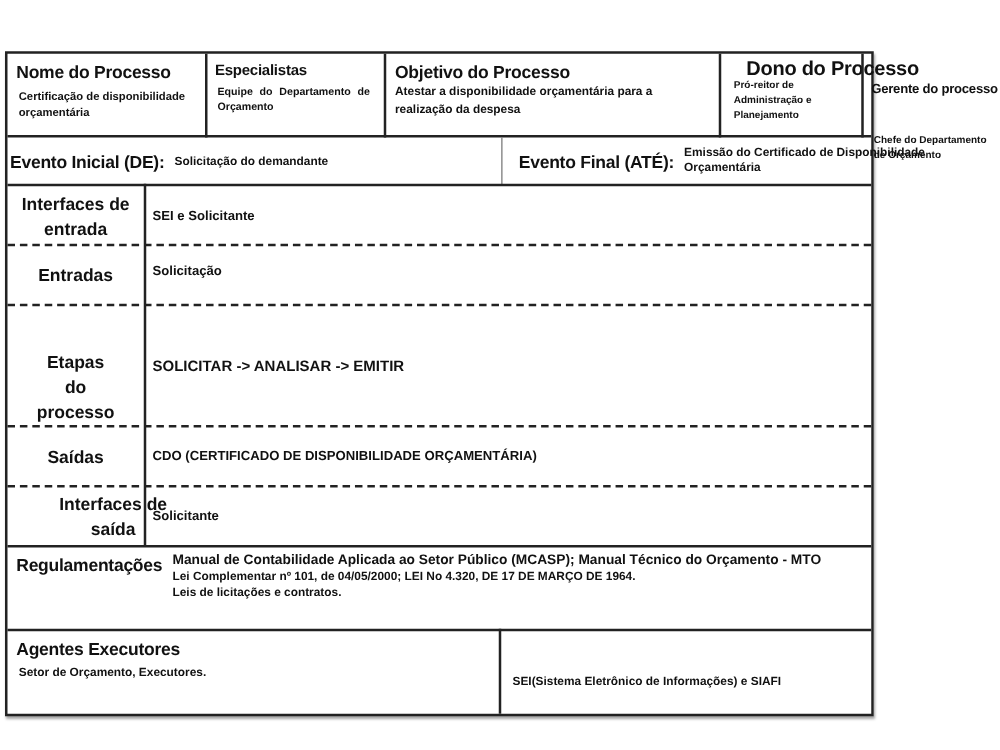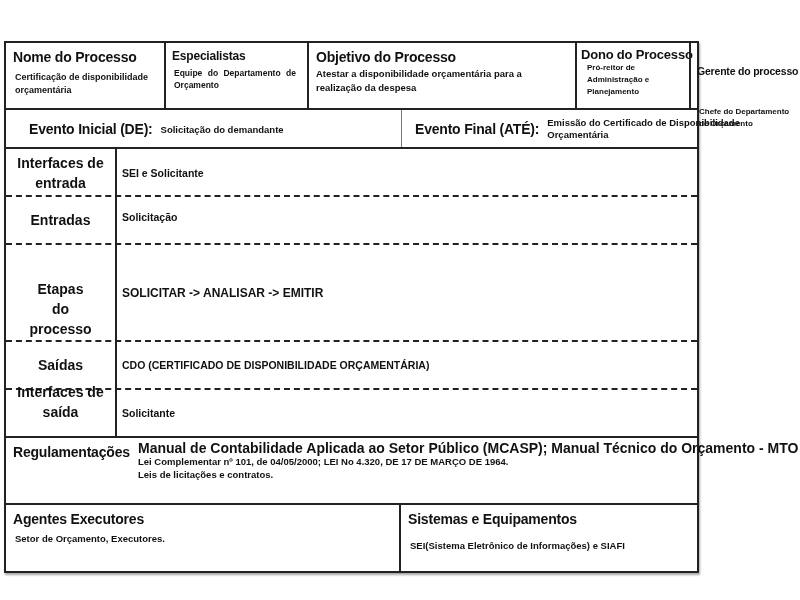--- a/index.html
+++ b/index.html
@@ -36,34 +36,34 @@
   </div>
   <div class="vline" style="left:301px;top:0;height:67px;"></div>
 
   <div class="abs" style="left:303px;top:0;width:266px;height:67px;">
     <div class="abs h-title" style="left:7px;top:6px;">Objetivo do Processo</div>
     <div class="abs med" style="left:7px;top:24px;width:235px;font-size:9.5px;line-height:14px;">Atestar a disponibilidade orçamentária para a realização da despesa</div>
   </div>
   <div class="vline" style="left:569px;top:0;height:67px;"></div>
 
   <div class="abs" style="left:571px;top:0;width:112px;height:67px;">
-    <div class="abs h-title sm" style="left:4px;top:4px;font-size:13px;">Dono do Processo</div>
+    <div class="abs h-title sm" style="left:20px;top:4px;font-size:16px;">Dono do Processo</div>
     <div class="abs small" style="left:10px;top:19px;width:80px;font-size:8px;line-height:12px;">Pró-reitor de Administração e Planejamento</div>
   </div>
   <div class="vline" style="left:683px;top:0;height:67px;"></div>
 
   <div class="abs" style="left:685px;top:16px;width:102px;height:67px;">
     <div class="abs h-title sm" style="left:6px;top:6px;font-size:10.5px;">Gerente do processo</div>
     <div class="abs small" style="left:8px;top:21px;width:96px;font-size:8px;line-height:12px;margin-top:26px;">Chefe do Departamento de Orçamento</div>
   </div>
 
   <div class="hline" style="top:65px;"></div>
 
   <div class="abs" style="left:0;top:67px;width:394px;height:38px;display:flex;align-items:center;">
-    <span class="h-title" style="margin-left:23px;">Evento Inicial (DE):</span>
+    <span class="h-title" style="margin-left:2px;">Evento Inicial (DE):</span>
     <span class="med" style="margin-left:8px;font-size:9.5px;">Solicitação do demandante</span>
   </div>
   <div class="vline thin" style="left:395px;top:67px;height:38px;"></div>
   <div class="abs" style="left:397px;top:67px;width:390px;height:38px;display:flex;align-items:center;">
     <span class="h-title" style="margin-left:12px;">Evento Final (ATÉ):</span>
     <span class="med" style="margin-left:8px;width:210px;font-size:9.5px;line-height:12px;">Emissão do Certificado de Disponibilidade Orçamentária</span>
   </div>
 
   <div class="hline" style="top:104px;"></div>
 
@@ -78,35 +78,34 @@
   <div class="dline" style="top:200px;"></div>
 
   <div class="row-label" style="top:218px;height:95px;padding:0 30px;">Etapas do processo</div>
   <div class="row-value big" style="top:202px;height:95px;">SOLICITAR -&gt; ANALISAR -&gt; EMITIR</div>
   <div class="dline" style="top:297px;"></div>
 
   <div class="row-label" style="top:299px;height:46px;">Saídas</div>
   <div class="row-value" style="top:299px;height:46px;">CDO (CERTIFICADO DE DISPONIBILIDADE ORÇAMENTÁRIA)</div>
   <div class="dline" style="top:345px;"></div>
 
-  <div class="row-label" style="top:336px;height:46px;padding:0 8px;">Interfaces de saída</div>
+  <div class="row-label" style="top:347px;height:46px;padding:0 8px;margin-left:30px;">Interfaces de saída</div>
   <div class="row-value" style="top:347px;height:46px;">Solicitante</div>
   <div class="hline" style="top:393px;"></div>
 
   <div class="abs" style="left:0;top:395px;width:787px;height:65px;">
     <div class="abs h-title" style="left:7px;top:6px;">Regulamentações</div>
-    <div class="abs med" style="left:132px;top:4px;white-space:nowrap;font-size:14px;">Manual de Contabilidade Aplicada ao Setor Público (MCASP); Manual Técnico do Orçamento - MTO</div>
+    <div class="abs med" style="left:132px;top:4px;white-space:nowrap;font-size:11px;">Manual de Contabilidade Aplicada ao Setor Público (MCASP); Manual Técnico do Orçamento - MTO</div>
     <div class="abs med" style="left:132px;top:17px;white-space:nowrap;font-size:9.5px;">Lei Complementar nº 101, de 04/05/2000; LEI No 4.320, DE 17 DE MARÇO DE 1964.</div>
     <div class="abs med" style="left:132px;top:30px;white-space:nowrap;font-size:9.5px;">Leis de licitações e contratos.</div>
   </div>
   <div class="hline" style="top:460px;"></div>
 
   <div class="abs" style="left:0;top:462px;width:393px;height:66px;">
     <div class="abs h-title" style="left:7px;top:6px;">Agentes Executores</div>
     <div class="abs med" style="left:9px;top:27px;font-size:9.5px;">Setor de Orçamento, Executores.</div>
   </div>
   <div class="vline" style="left:393px;top:460px;height:68px;"></div>
   <div class="abs" style="left:395px;top:462px;width:392px;height:66px;">
-    <div class="abs h-title" style="left:7px;top:6px;">Sistemas e Equipamentos</div>
     <div class="abs med" style="left:9px;top:34px;font-size:9.5px;">SEI(Sistema Eletrônico de Informações) e SIAFI</div>
   </div>
 
 </div>
 
 </body></html>

